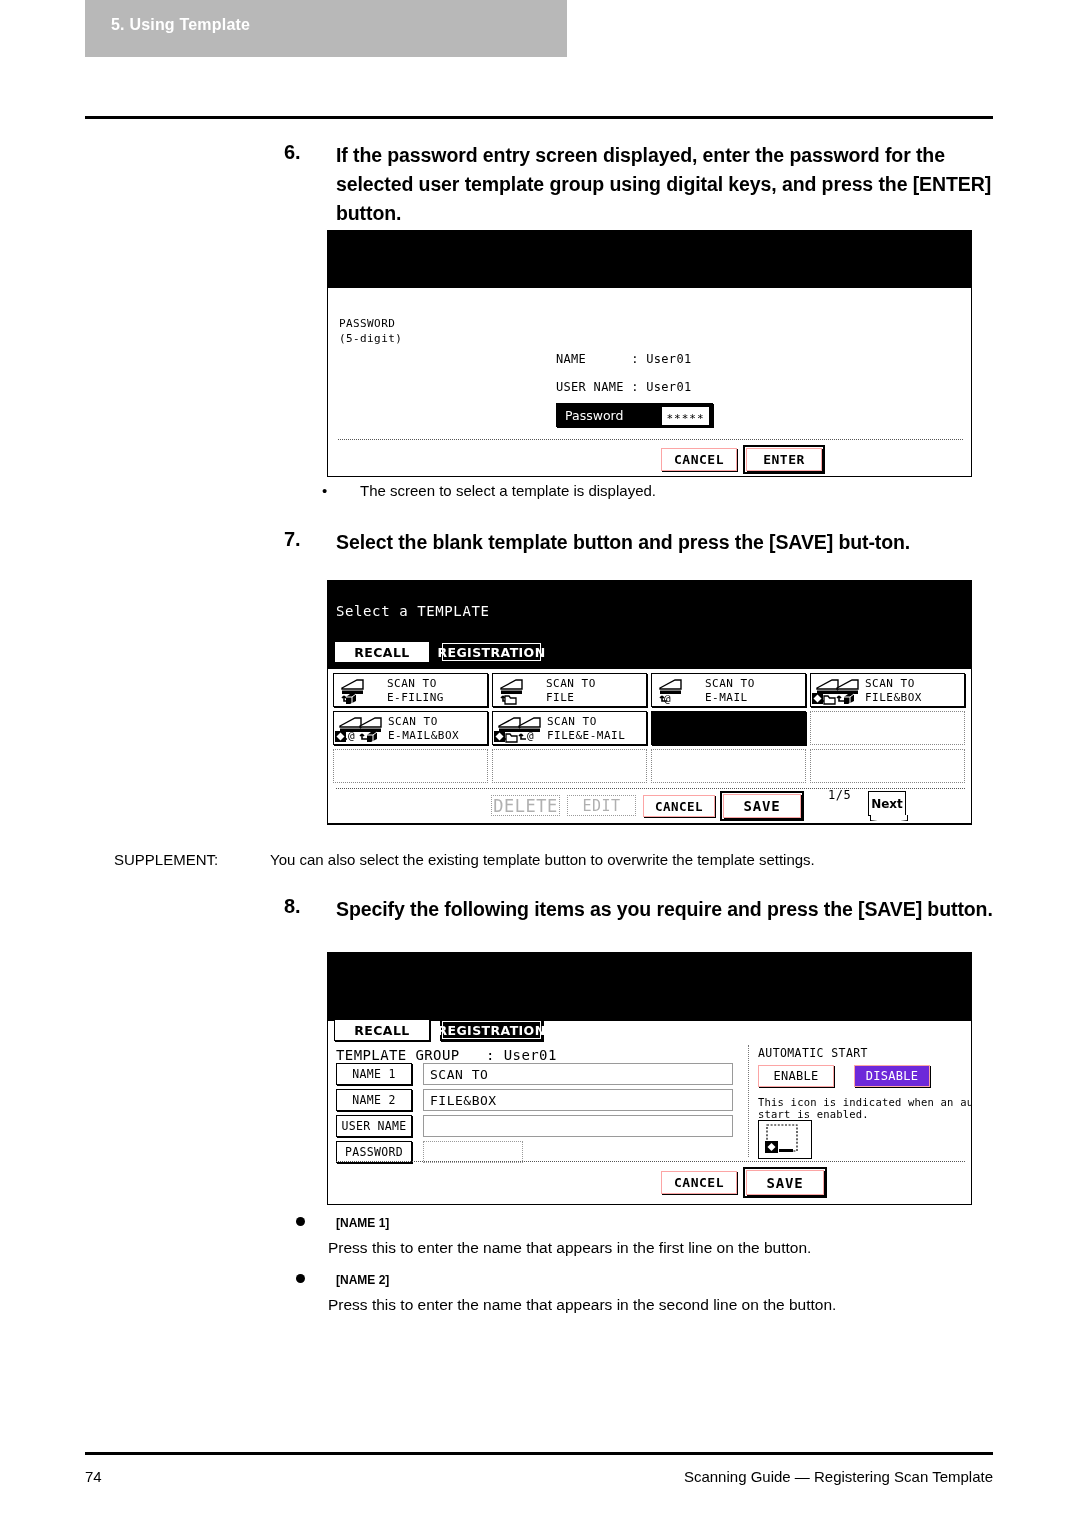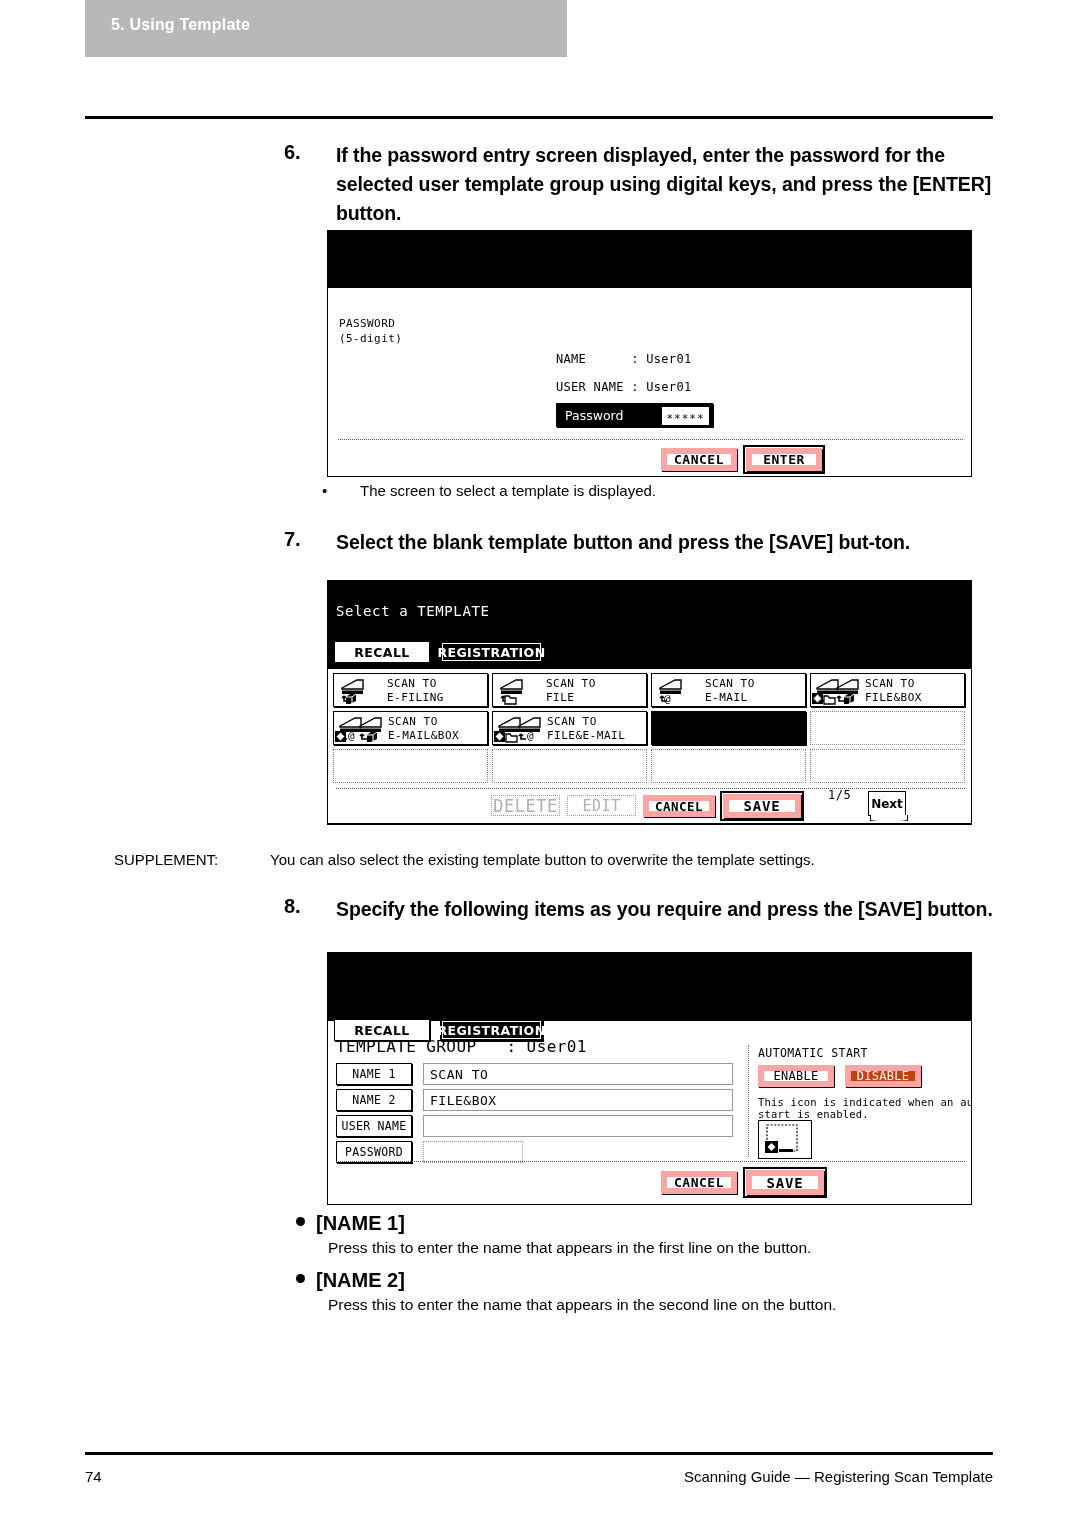--- a/index.html
+++ b/index.html
@@ -59,21 +59,21 @@
   .supplement .sup-txt{ position:absolute; left:156px; top:0; white-space:nowrap;}
 
   
   .deflist{ position:absolute; left:296px; top:1213px; width:700px; }
   .def-item{ position:relative; margin-bottom:11px; }
   .def-item .dot{
     position:absolute; left:0; top:4px; width:9px; height:9px;
     background:#000; border-radius:50%;
   }
   .def-item .term{
-    margin-left:20px; font-size:20px; font-weight:bold; line-height:21px;
+    margin-left:40px; font-size:12px; font-weight:bold; line-height:21px;
   }
   .def-item .desc{
     margin-left:32px; font-size:15.5px; line-height:23px; margin-top:2px;
   }
 
   
   .foot-rule{
     position:absolute; left:85px; top:1452px; width:908px; height:3px; background:#000;
   }
   .foot-page{ position:absolute; left:85px; top:1468px; font-size:15px;}
@@ -86,30 +86,30 @@
     background:#ffffff;
     font-family:"DejaVu Sans Mono","Liberation Mono",monospace;
     overflow:hidden;
   }
   .lcd .blackbar{ position:absolute; left:0; top:0; right:0; background:#000; }
 
   
   .key{
     position:absolute;
     background:#fff;
-    border:6px solid #fca5a5;
+    border:1px solid #fca5a5;
     box-shadow:1px 1px 0 0 #000;
     display:flex; align-items:center; justify-content:center;
     font-family:"DejaVu Sans Mono","Liberation Mono",monospace;
     color:#000;
     text-align:center;
     white-space:nowrap;
   }
   .key.outline{ outline:2px solid #000; outline-offset:1px; }
-  .key.dark{ background:#c2410c; color:#fff; }
+  .key.dark{ background:#6d28d9; color:#fff;margin-left:9px; }
   .key.disabled{ color:#b0b0b0; border:1px dotted #9a9a9a; box-shadow:none; }
 
   .dotline{
     position:absolute; height:0; border-top:1px dotted #555;
   }
 
   
   #lcd1{ left:327px; top:230px; width:645px; height:247px; }
   #lcd1 .blackbar{ height:57px; }
   #lcd1 .pw-label{
@@ -188,21 +188,21 @@
     content:""; position:absolute; left:1px; top:100%; width:36px; height:5px;
     background:#fff; border:1px solid #000; border-top:none;
     clip-path:polygon(0 0,100% 0,100% 100%,50% 60%,0 100%);
   }
 
   
   #lcd3{ left:327px; top:952px; width:645px; height:253px; }
   #lcd3 .blackbar{ height:68px; }
   #lcd3 .tab{ top:66px; }
   #lcd3 .grp{
-    position:absolute; left:8px; top:84px; font-size:16px; letter-spacing:.4px; white-space:pre;
+    position:absolute; left:8px; top:94px; font-size:14px; letter-spacing:.4px; white-space:pre;
   }
   #lcd3 .fkey{
     position:absolute; left:8px; width:76px; height:22px;
     display:flex; align-items:center; justify-content:center;
     border:1px solid #000; background:#fff; box-shadow:1px 1px 0 0 #000;
     font-size:11.5px; letter-spacing:.3px;
   }
   #lcd3 .fval{
     position:absolute; left:95px; height:22px;
     border:1px solid #9a9a9a; background:#fff;

